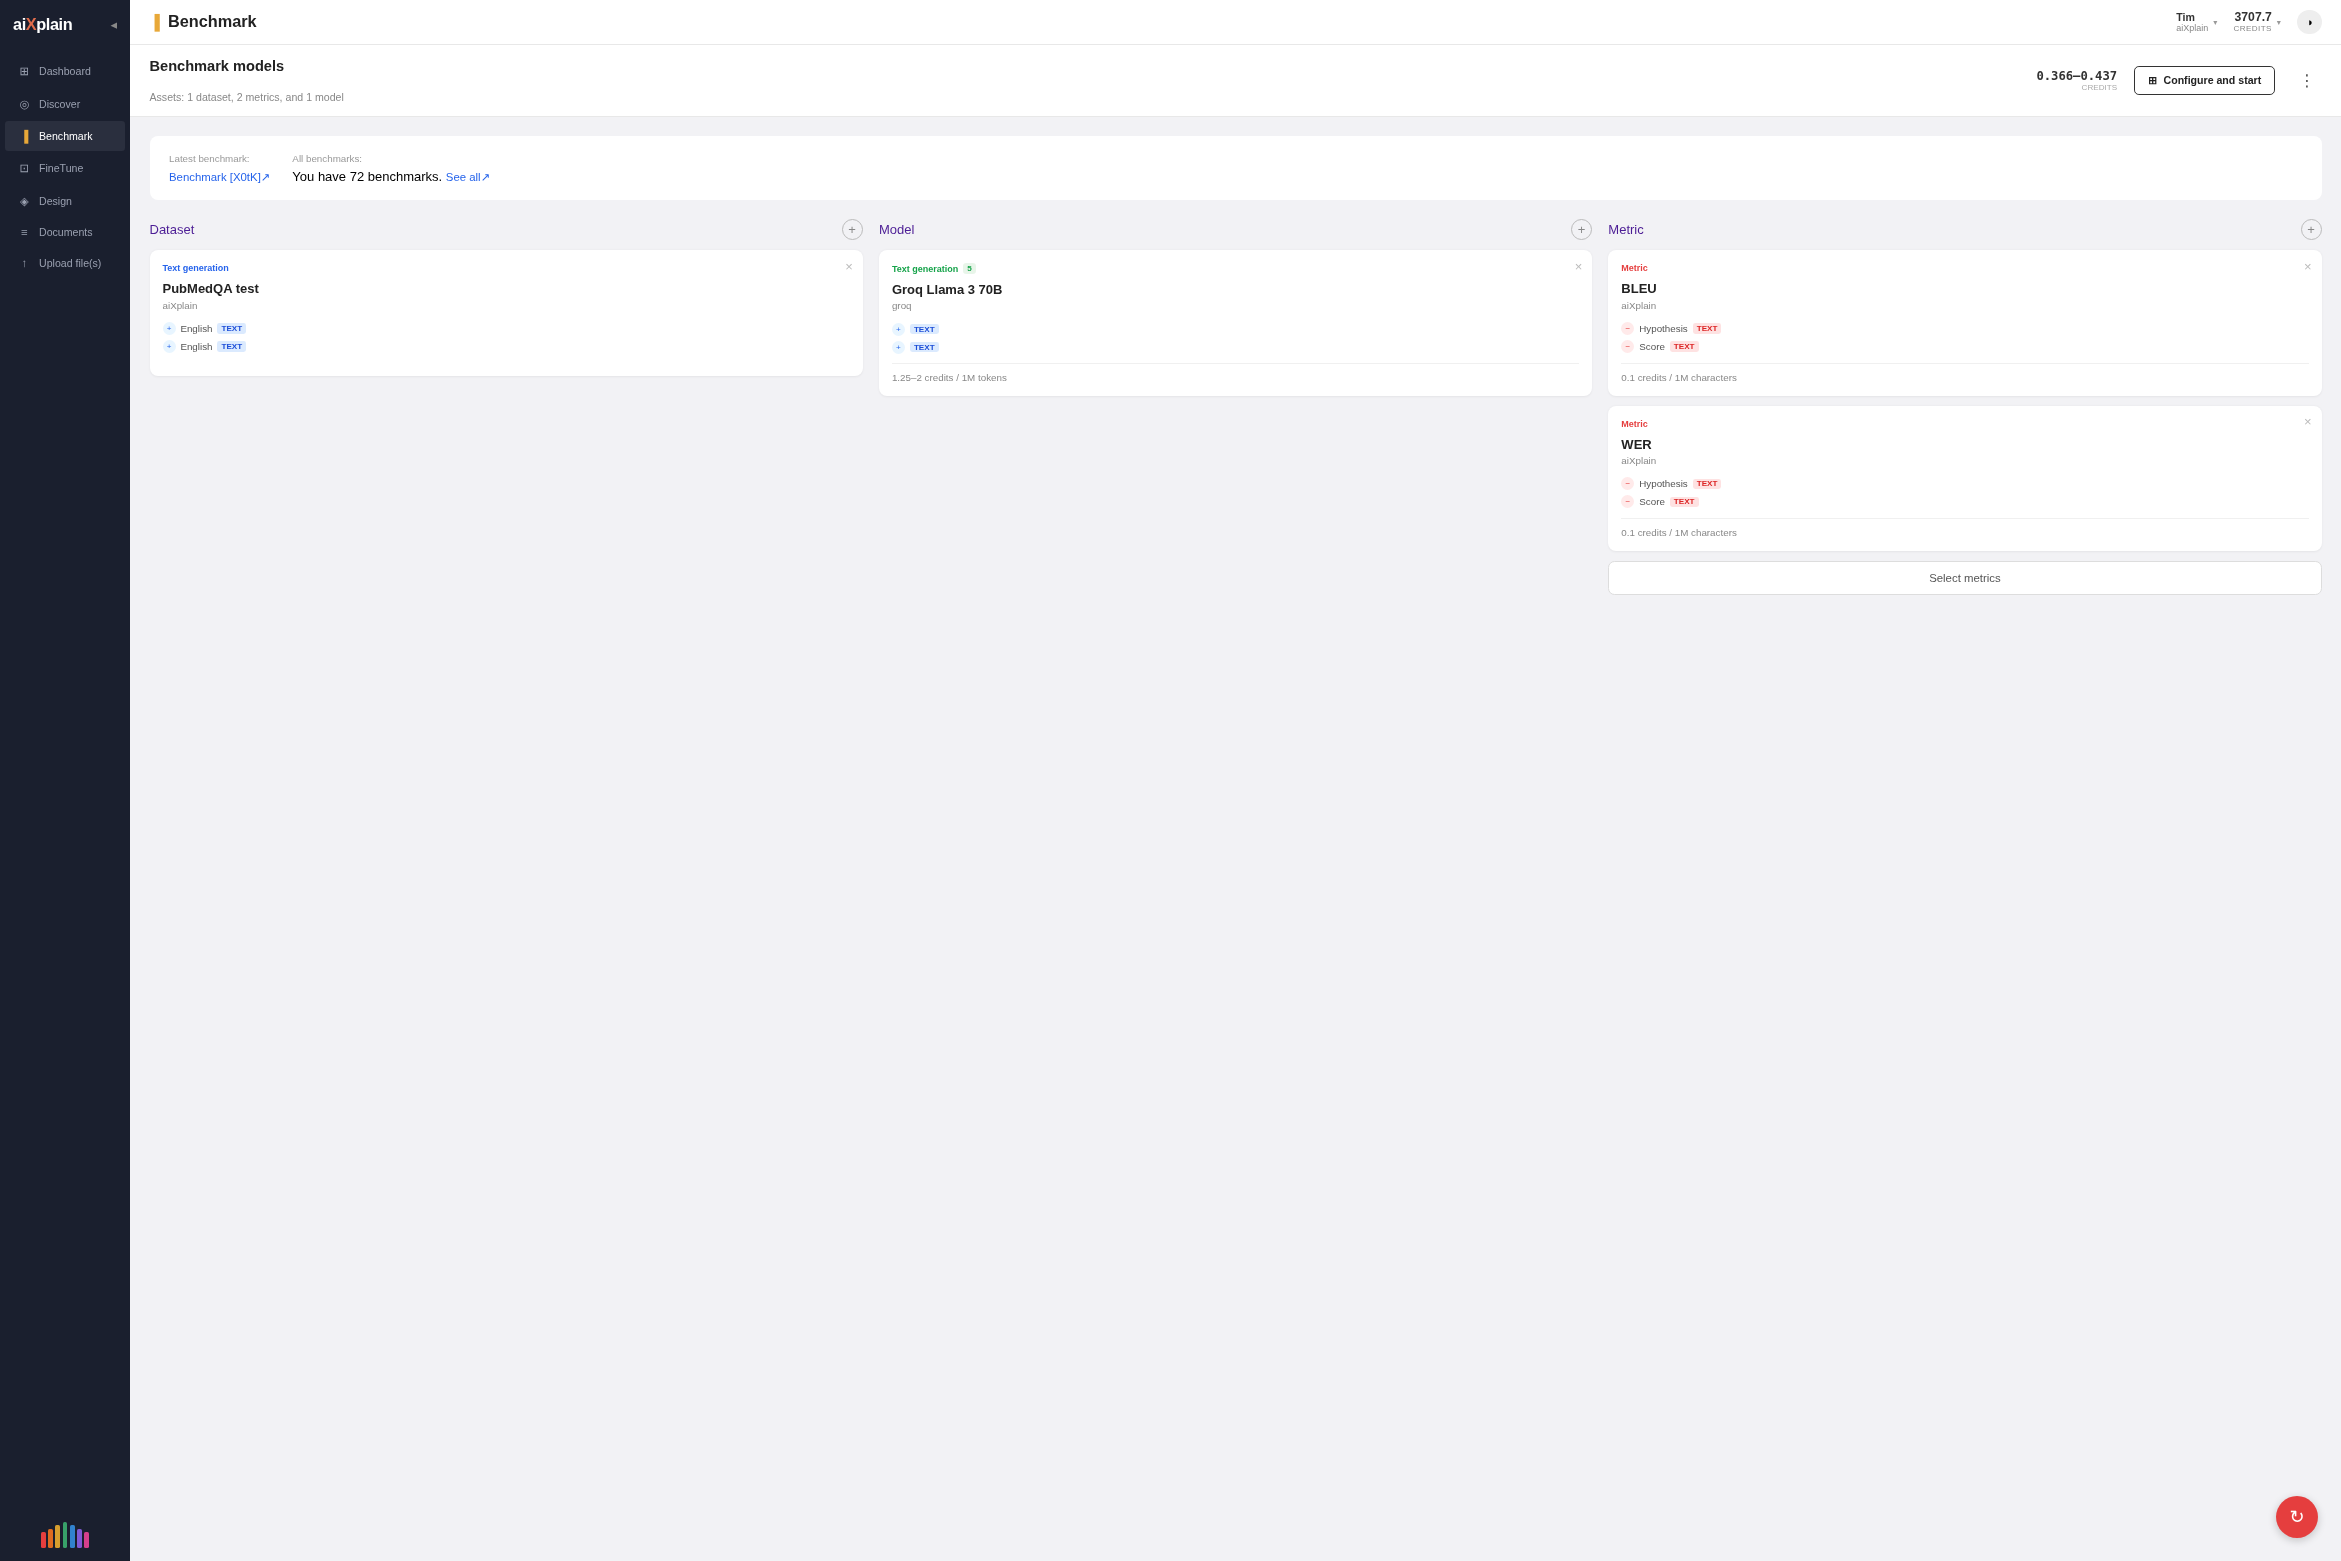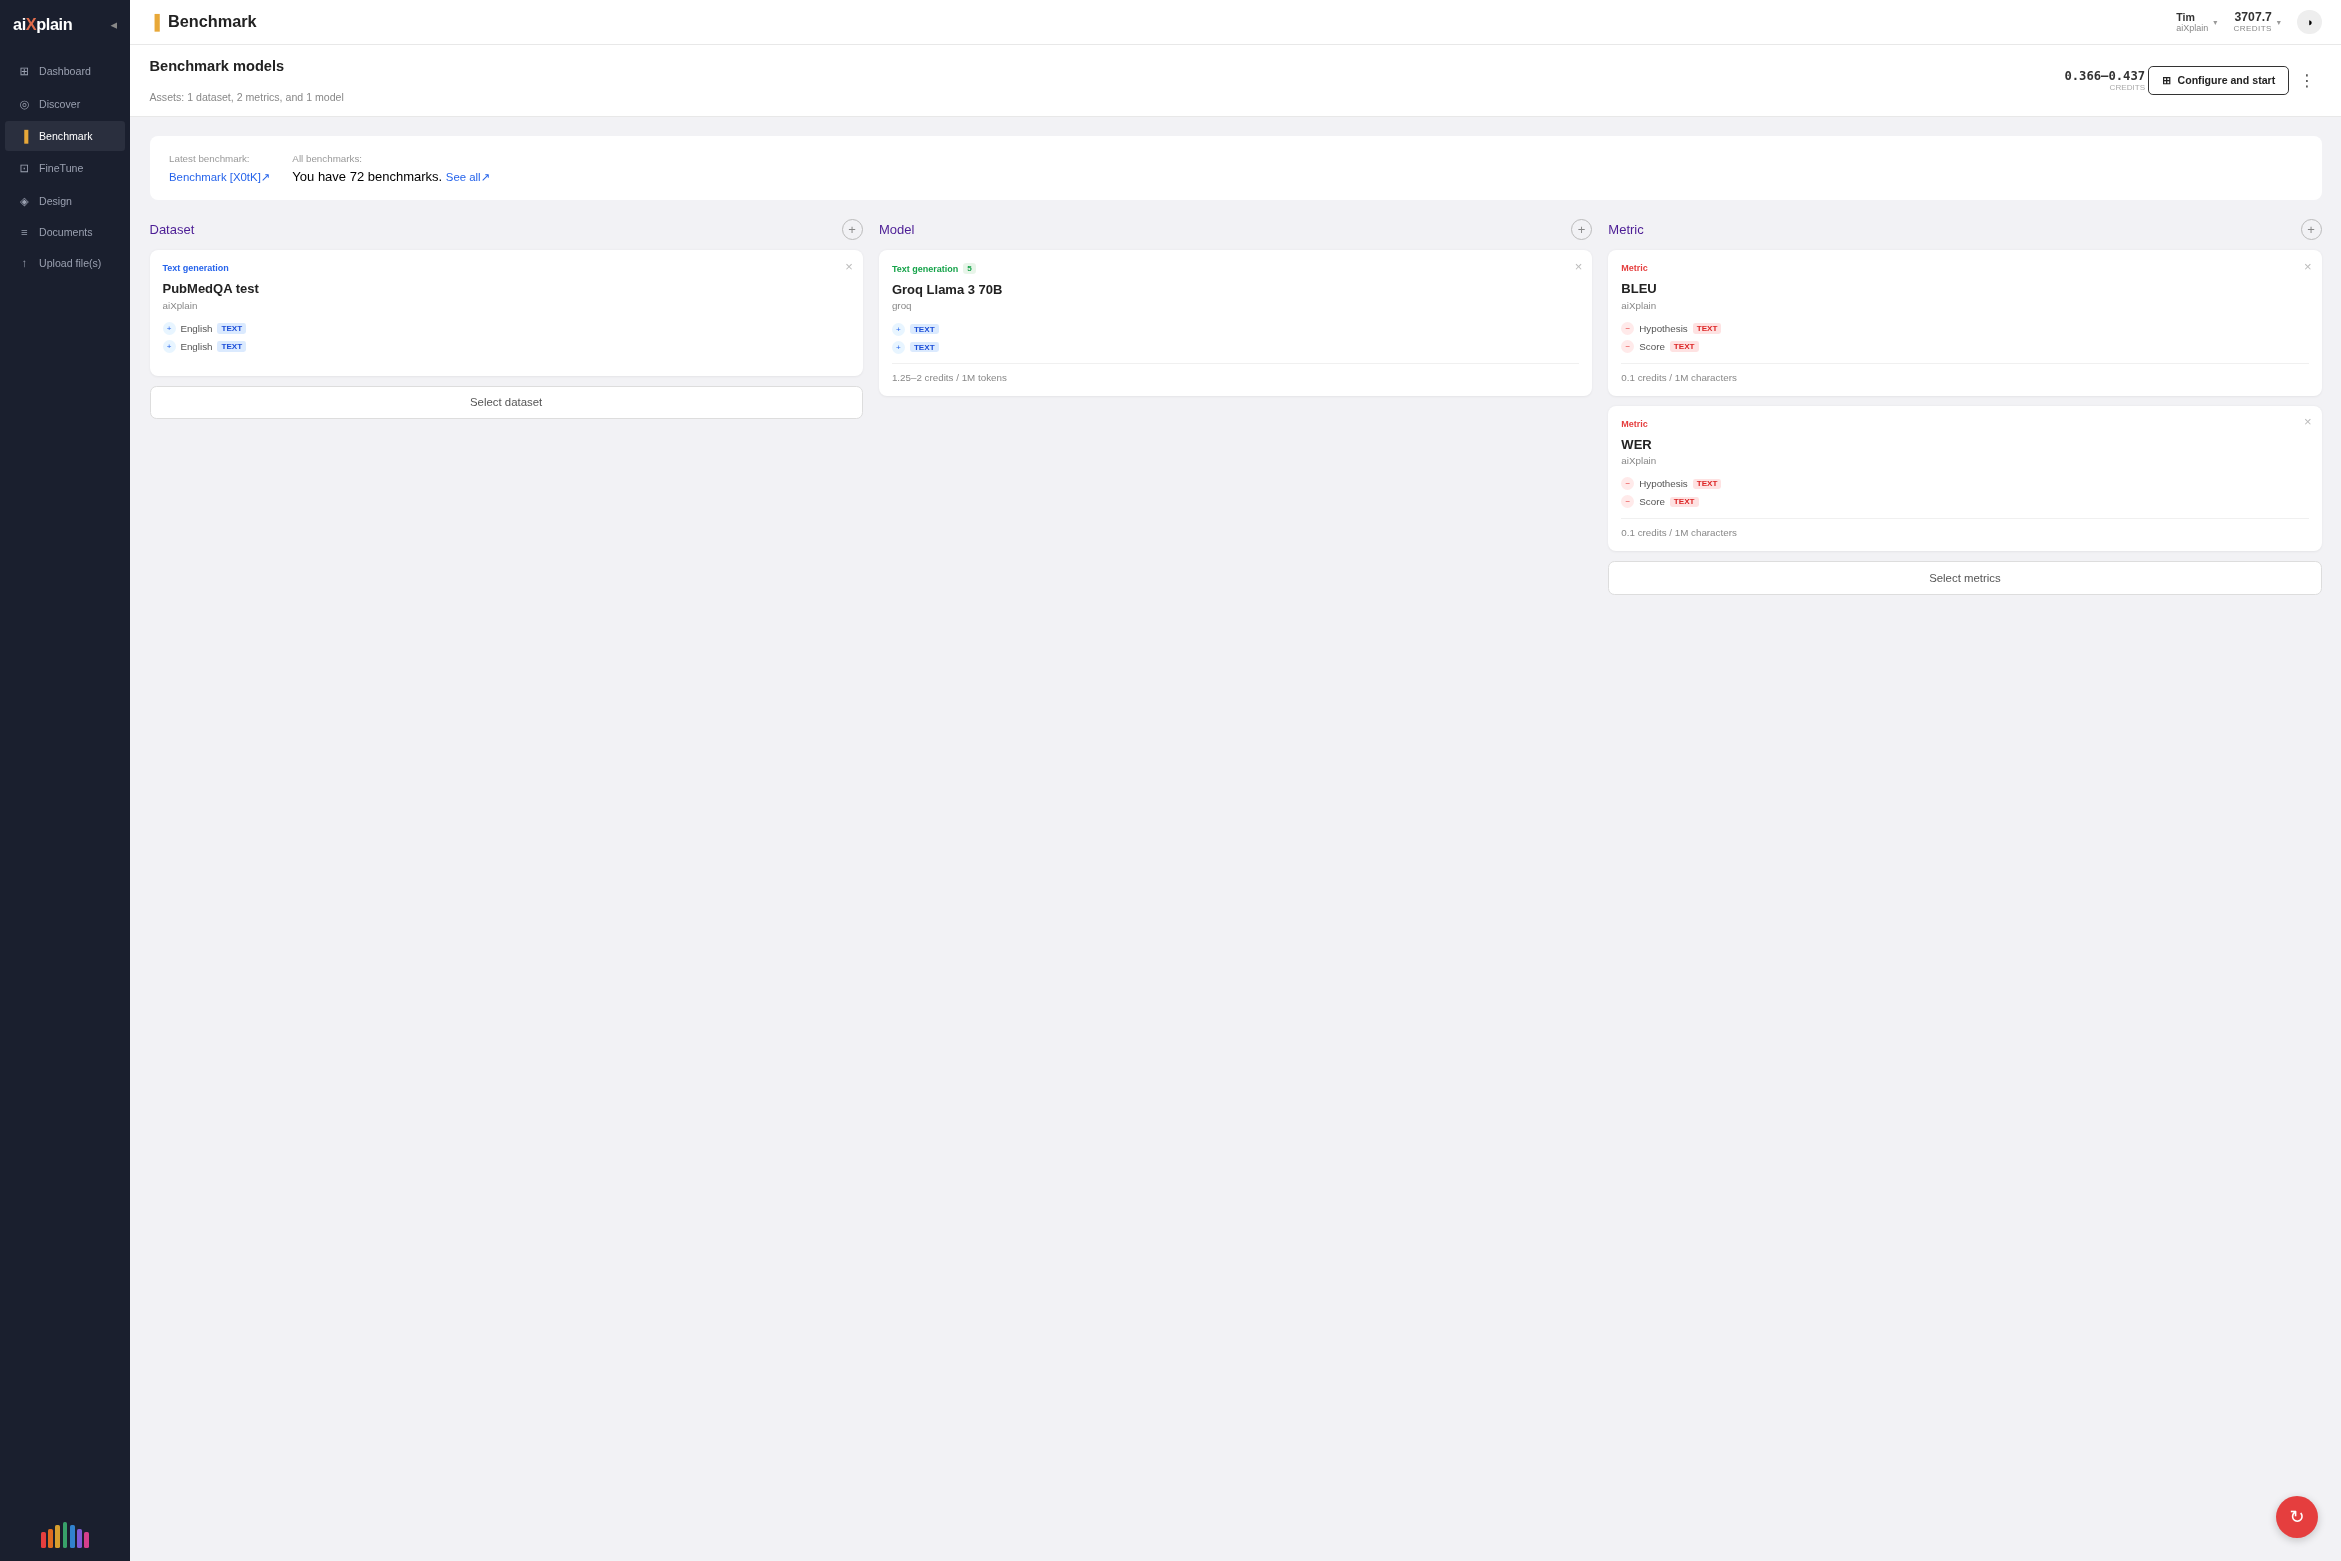--- a/index.html
+++ b/index.html
@@ -139,21 +139,21 @@
       display: flex;
       align-items: center;
       justify-content: space-between;
       border-bottom: 0.8px solid #e8e8e8;
     }
     .page-header-left h2 { font-size: 14.6px; font-weight: 600; color: #222; }
     .page-header-left p { font-size: 10.6px; color: #888; margin-top: 17px; }
     .page-header-right {
       display: flex;
       align-items: center;
-      gap: 3px;
+      gap: 17px;
     }
     .credits-range {
       text-align: right;
     }
     .credits-range .value { font-size: 12.2px; font-weight: 700; color: #333; font-family: monospace; }
     .credits-range .label { font-size: 8.1px; color: #aaa; text-transform: uppercase; }
     .configure-btn {
       display: flex;
       align-items: center;
       gap: 6.5px;
@@ -482,21 +482,20 @@
               <span class="text-badge">TEXT</span>
             </div>
             <div class="card-field">
               <span class="field-icon field-plus">+</span>
               <span>English</span>
               <span class="text-badge">TEXT</span>
             </div>
           </div>
         </div>
 
-        <button class="select-btn">Select dataset</button>
       </div>
 
       <div>
         <div class="column-header">
           <span class="column-title">Model</span>
           <button class="add-btn">+</button>
         </div>
 
         <div class="card">
           <button class="card-close">×</button>

